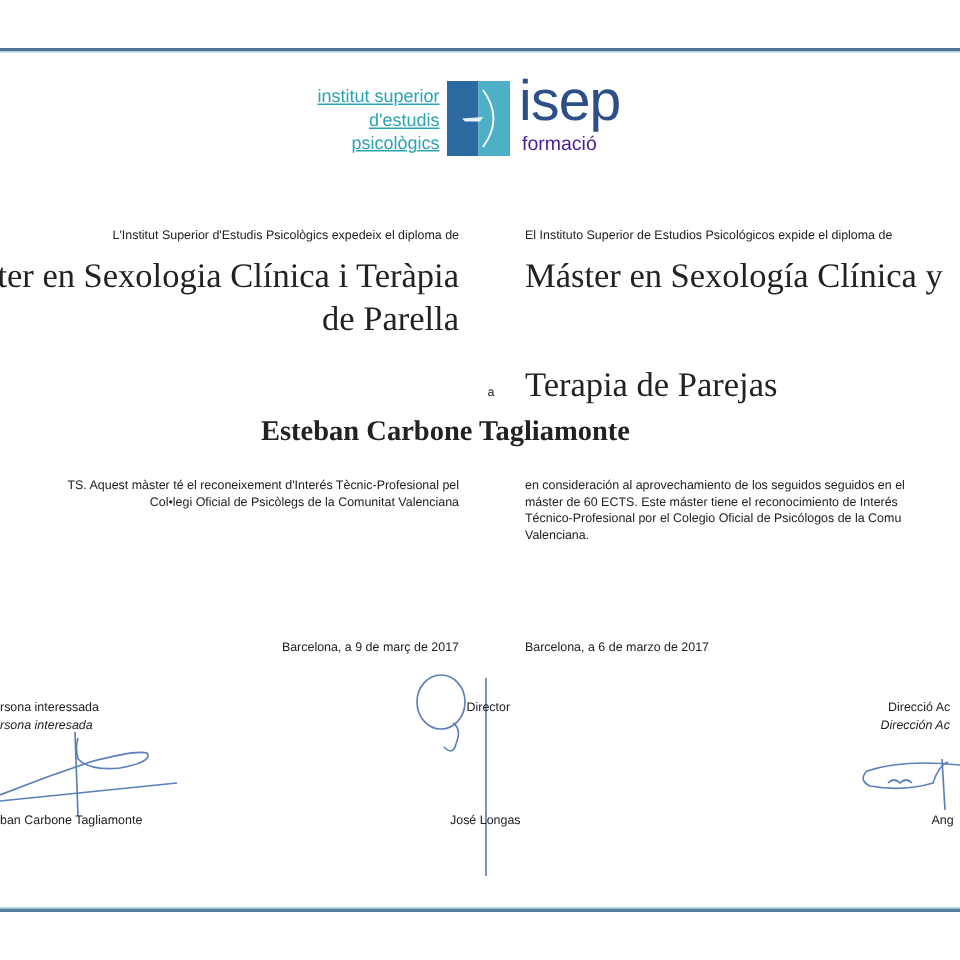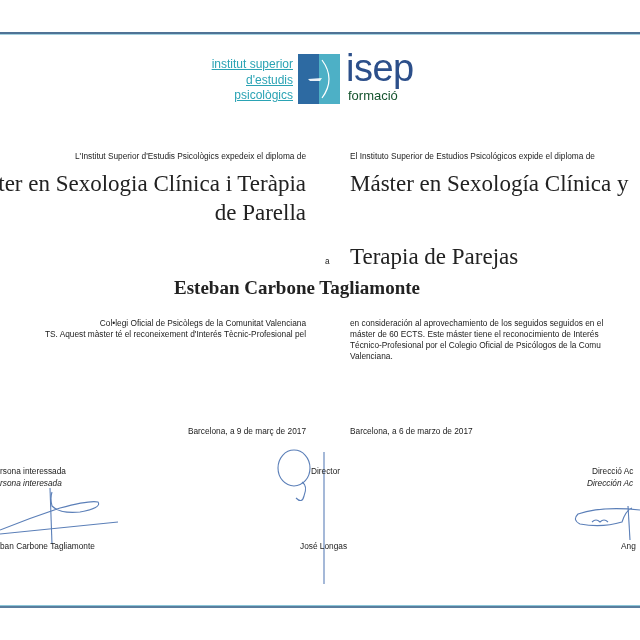--- a/index.html
+++ b/index.html
@@ -10,21 +10,21 @@
   .border-top-light { top:34px; height:1px; background:#a6d2e0; }
   .border-bot-light { top:605px; height:1px; background:#8cc6d8; }
   .border-bot-dark { top:606px; height:2px; background:#5a7e9e; }
   .logo-text { position:absolute; right:0; top:0; text-align:right; color:#2aa3b4;
                font-size:12px; line-height:15.5px; white-space:nowrap; }
   .logo-box { position:absolute; left:298px; top:54px; width:42px; height:50px; }
   .logo-box .l { position:absolute; left:0; top:0; width:21px; height:50px; background:#2d6aa2; }
   .logo-box .r { position:absolute; left:21px; top:0; width:21px; height:50px; background:#4db0c6; }
   .logo-box svg { position:absolute; left:0; top:0; }
   .logo-isep { position:absolute; left:346px; top:48px; font-size:38px; color:#2c4f8a; line-height:40px; letter-spacing:-0.5px; }
-  .logo-formacio { position:absolute; left:348px; top:88px; font-size:13px; color:#14532d; line-height:16px; }
+  .logo-formacio { position:absolute; left:348px; top:88px; font-size:13px; color:#4c1d95; line-height:16px; }
 
   .sans-small { font-size:8.3px; line-height:11px; color:#222; white-space:nowrap; }
   .serif-title { font-family:"Liberation Serif", serif; font-size:23px; line-height:27px; color:#222; white-space:nowrap; }
 
   .abs { position:absolute; }
   .right-al { text-align:right; }
   .sig-stroke { fill:none; stroke:#5b7fb8; stroke-width:1.1; }
 </style>
 </head>
 <body>
@@ -57,22 +57,22 @@
 <div class="abs serif-title right-al" style="right:334px; top:199px;">de Parella</div>
 
 <div class="abs sans-small" style="left:350px; top:151px;">El Instituto Superior de Estudios Psicológicos expide el diploma de</div>
 <div class="abs serif-title" style="left:350px; top:170px;">Máster en Sexología Clínica y</div>
 <div class="abs serif-title" style="left:350px; top:199px;margin-top:44px;">Terapia de Parejas</div>
 
 <div class="abs sans-small" style="left:325px; top:256px;">a</div>
 <div class="abs" style="left:0; width:584px; top:277px; text-align:center; padding-left:10px; box-sizing:border-box; font-family:'Liberation Serif', serif; font-weight:bold; font-size:19px; line-height:22px; color:#222;">Esteban Carbone Tagliamonte</div>
 
 <div class="abs right-al" style="right:334px; top:318px;">
+  <div class="sans-small">TS. Aquest màster té el reconeixement d'Interés Tècnic-Profesional pel</div>
   <div class="sans-small">Col•legi Oficial de Psicòlegs de la Comunitat Valenciana</div>
-  <div class="sans-small">TS. Aquest màster té el reconeixement d'Interés Tècnic-Profesional pel</div>
 </div>
 
 <div class="abs" style="left:350px; top:318px;">
   <div class="sans-small">en consideración al aprovechamiento de los seguidos seguidos en el</div>
   <div class="sans-small">máster de  60 ECTS. Este máster tiene el reconocimiento de Interés</div>
   <div class="sans-small">Técnico-Profesional por el Colegio Oficial de Psicólogos de la Comu</div>
   <div class="sans-small">Valenciana.</div>
 </div>
 
 <div class="abs sans-small right-al" style="right:334px; top:426px;">Barcelona, a 9 de març de 2017</div>

